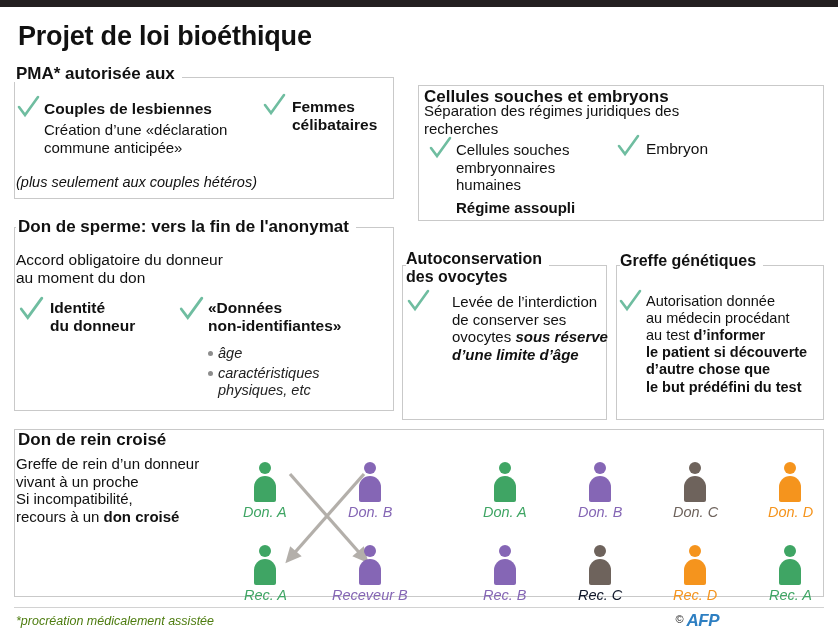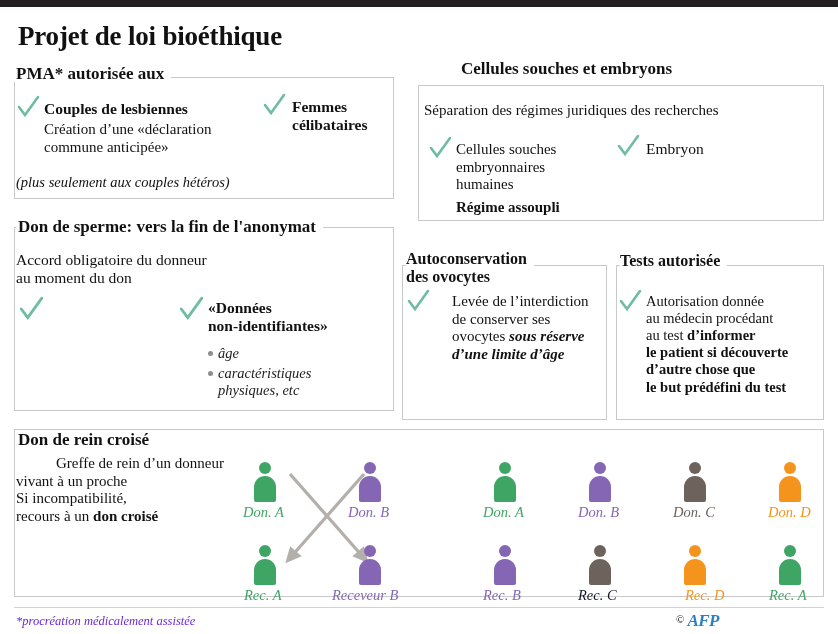--- a/index.html
+++ b/index.html
@@ -6,21 +6,21 @@
   body{
     width:838px;height:634px;
     background:#ffffff;
     font-family:"Liberation Sans","DejaVu Sans",sans-serif;
     color:#111111;
     position:relative;
     overflow:hidden;
     -webkit-font-smoothing:antialiased;
   }
   .topbar{position:absolute;left:0;top:0;width:838px;height:7px;background:#231f20;}
-  .sheet{position:absolute;left:0;top:7px;width:735px;height:627px;background:#fff;font-family:Liberation Serif, serif;}
+  .sheet{position:absolute;left:0;top:7px;width:735px;height:627px;background:#fff;}
 
   
   .panel{position:absolute;border:1px solid #c9c9c9;box-sizing:border-box;background:#fff;}
   .panel-title{
     position:absolute;background:#fff;font-weight:bold;color:#111;
     white-space:nowrap;line-height:1;padding:0 7px 0 0;
   }
 
   h1.maintitle{
     position:absolute;left:18px;top:14px;margin:0;
@@ -48,21 +48,21 @@
   .plabel{position:absolute;font-style:italic;font-size:14.5px;white-space:nowrap;}
 
   .grp-title{position:absolute;font-style:italic;font-weight:bold;font-size:15px;white-space:nowrap;color:#111;}
   .grp-title .dot{display:inline-block;width:6px;height:6px;border-radius:50%;
     background:#8d8d8d;vertical-align:middle;margin-right:6px;margin-bottom:3px;}
 
   .arrows{position:absolute;left:268px;top:455px;width:120px;height:112px;}
 
   
   .footrule{position:absolute;left:14px;top:600px;width:810px;height:1px;background:#d2d2d2;}
-  .footnote{position:absolute;left:16px;top:607px;font-style:italic;font-size:12.5px;color:#6d28d9;}
+  .footnote{position:absolute;left:16px;top:607px;font-style:italic;font-size:12.5px;color:#4d7c0f;}
   .credit{position:absolute;right:16px;top:604px;font-size:13px;color:#222;}
   .afp{color:#2e7fc2;font-weight:bold;font-style:italic;font-size:17px;letter-spacing:-.5px;}
   .copy{font-size:11px;vertical-align:3px;margin-right:3px;}
 </style>
 </head>
 <body>
 
 <div class="topbar"></div>
 <div class="sheet">
 
@@ -84,21 +84,21 @@
     <svg width="24" height="24" viewBox="0 0 24 24">
         <path d="M3 12 L9 20 L22 2" fill="none" stroke="#6fbda0" stroke-width="2.6" stroke-linecap="round"></path>
       </svg>
   </span>
   <div class="txt bold" style="left:292px;top:91px;font-size:15.5px;white-space:pre;">Femmes
 célibataires</div>
 
   <div class="txt ital" style="left:16px;top:167px;font-size:14.5px;">(plus seulement aux couples hétéros)</div>
 
   <div class="panel" style="left:418px;top:78px;width:406px;height:136px;"></div>
-  <div class="panel-title" style="left:424px;top:53px;font-size:17px;margin-left:37px;">Cellules souches et embryons</div>
+  <div class="panel-title" style="left:424px;top:81px;font-size:17px;">Cellules souches et embryons</div>
   <div class="txt" style="left:424px;top:95px;font-size:15px;">Séparation des régimes juridiques des recherches</div>
 
   <span class="chk" style="left:428px;top:129px;">
     <svg width="24" height="24" viewBox="0 0 24 24">
         <path d="M3 12 L9 20 L22 2" fill="none" stroke="#6fbda0" stroke-width="2.6" stroke-linecap="round"></path>
       </svg>
   </span>
   <div class="txt" style="left:456px;top:134px;font-size:15px;white-space:pre;">Cellules souches
 embryonnaires
 humaines</div>
@@ -114,20 +114,22 @@
   <div class="panel" style="left:14px;top:220px;width:380px;height:184px;"></div>
   <div class="panel-title" style="left:16px;top:211px;font-size:17px;padding-left:2px;">Don de sperme: vers la fin de l'anonymat</div>
   <div class="txt" style="left:16px;top:244px;font-size:15.5px;white-space:pre;">Accord obligatoire du donneur
 au moment du don</div>
 
   <span class="chk" style="left:18px;top:289px;">
     <svg width="26" height="26" viewBox="0 0 24 24">
         <path d="M3 12 L9 20 L22 2" fill="none" stroke="#6fbda0" stroke-width="2.6" stroke-linecap="round"></path>
       </svg>
   </span>
+  <div class="txt bold" style="left:50px;top:292px;font-size:15.5px;white-space:pre;">Identité
+du donneur</div>
 
   <span class="chk" style="left:178px;top:289px;">
     <svg width="26" height="26" viewBox="0 0 24 24">
         <path d="M3 12 L9 20 L22 2" fill="none" stroke="#6fbda0" stroke-width="2.6" stroke-linecap="round"></path>
       </svg>
   </span>
   <div class="txt bold" style="left:208px;top:292px;font-size:15.5px;white-space:pre;">«Données
 non-identifiantes»</div>
 
   <div class="bul" style="left:208px;top:338px;font-size:14.5px;">
@@ -146,37 +148,37 @@
     <svg width="24" height="24" viewBox="0 0 24 24">
         <path d="M3 12 L9 20 L22 2" fill="none" stroke="#6fbda0" stroke-width="2.6" stroke-linecap="round"></path>
       </svg>
   </span>
   <div class="txt" style="left:452px;top:286px;font-size:15px;white-space:pre-wrap;"><span style="white-space:pre;">Levée de l’interdiction
 de conserver ses
 ovocytes </span><span class="ital bold" style="white-space:pre;">sous réserve
 d’une limite d’âge</span></div>
 
   <div class="panel" style="left:616px;top:258px;width:208px;height:155px;"></div>
-  <div class="panel-title" style="left:620px;top:246px;font-size:16px;">Tests autorisée</div>
+  <div class="panel-title" style="left:620px;top:246px;font-size:16px;">Greffe génétiques</div>
 
   <span class="chk" style="left:618px;top:282px;">
     <svg width="24" height="24" viewBox="0 0 24 24">
         <path d="M3 12 L9 20 L22 2" fill="none" stroke="#6fbda0" stroke-width="2.6" stroke-linecap="round"></path>
       </svg>
   </span>
   <div class="txt" style="left:646px;top:286px;font-size:14.5px;"><span style="white-space:pre;">Autorisation donnée
 au médecin procédant
 au test </span><span class="bold" style="white-space:pre;">d’informer
 le patient si découverte
 d’autre chose que
 le but prédéfini du test</span></div>
 
   <div class="panel" style="left:14px;top:422px;width:810px;height:168px;"></div>
   <div class="panel-title" style="left:16px;top:424px;font-size:17px;padding-left:2px;">Don de rein croisé</div>
-  <div class="txt" style="left:16px;top:448px;font-size:15px;"><span style="white-space:pre;padding-left:40px;">Greffe de rein d’un donneur
+  <div class="txt" style="left:16px;top:448px;font-size:15px;"><span style="white-space:pre;">Greffe de rein d’un donneur
 vivant à un proche
 Si incompatibilité,
 recours à un </span><span class="bold">don croisé</span></div>
 
 
   <svg class="arrows" viewBox="0 0 120 112">
     <defs>
       <marker id="ah" markerWidth="6" markerHeight="6" refX="3.2" refY="3" orient="auto" markerUnits="strokeWidth">
         <path d="M0.4,0.6 L5.4,3 L0.4,5.4 z" fill="#b3afaa"></path>
       </marker>
@@ -235,21 +237,21 @@
       <div class="plabel" style="color: rgb(133, 102, 181); top: 580px; left: 483px;">Rec. B</div>
       <div class="person" style="left: 587px; top: 538px;">
         <div class="head" style="background: rgb(110, 99, 92);"></div>
         <div class="body" style="background: rgb(110, 99, 92);"></div>
       </div>
       <div class="plabel" style="color: #0f172a; top: 580px; left: 578px;">Rec. C</div>
       <div class="person" style="left: 682px; top: 538px;">
         <div class="head" style="background: rgb(245, 148, 29);"></div>
         <div class="body" style="background: rgb(245, 148, 29);"></div>
       </div>
-      <div class="plabel" style="color: rgb(245, 148, 29); top: 580px; left: 673px; margin-left: 12px;">Rec. D</div>
+      <div class="plabel" style="color: rgb(245, 148, 29); top: 580px; left: 673px;">Rec. D</div>
       <div class="person" style="left: 777px; top: 538px;">
         <div class="head" style="background: rgb(63, 165, 100);"></div>
         <div class="body" style="background: rgb(63, 165, 100);"></div>
       </div>
       <div class="plabel" style="color: rgb(63, 165, 100); top: 580px; left: 769px;">Rec. A</div>
     </div>
 
   <div class="footrule"></div>
   <div class="footnote">*procréation médicalement assistée</div>
   <div class="credit">

